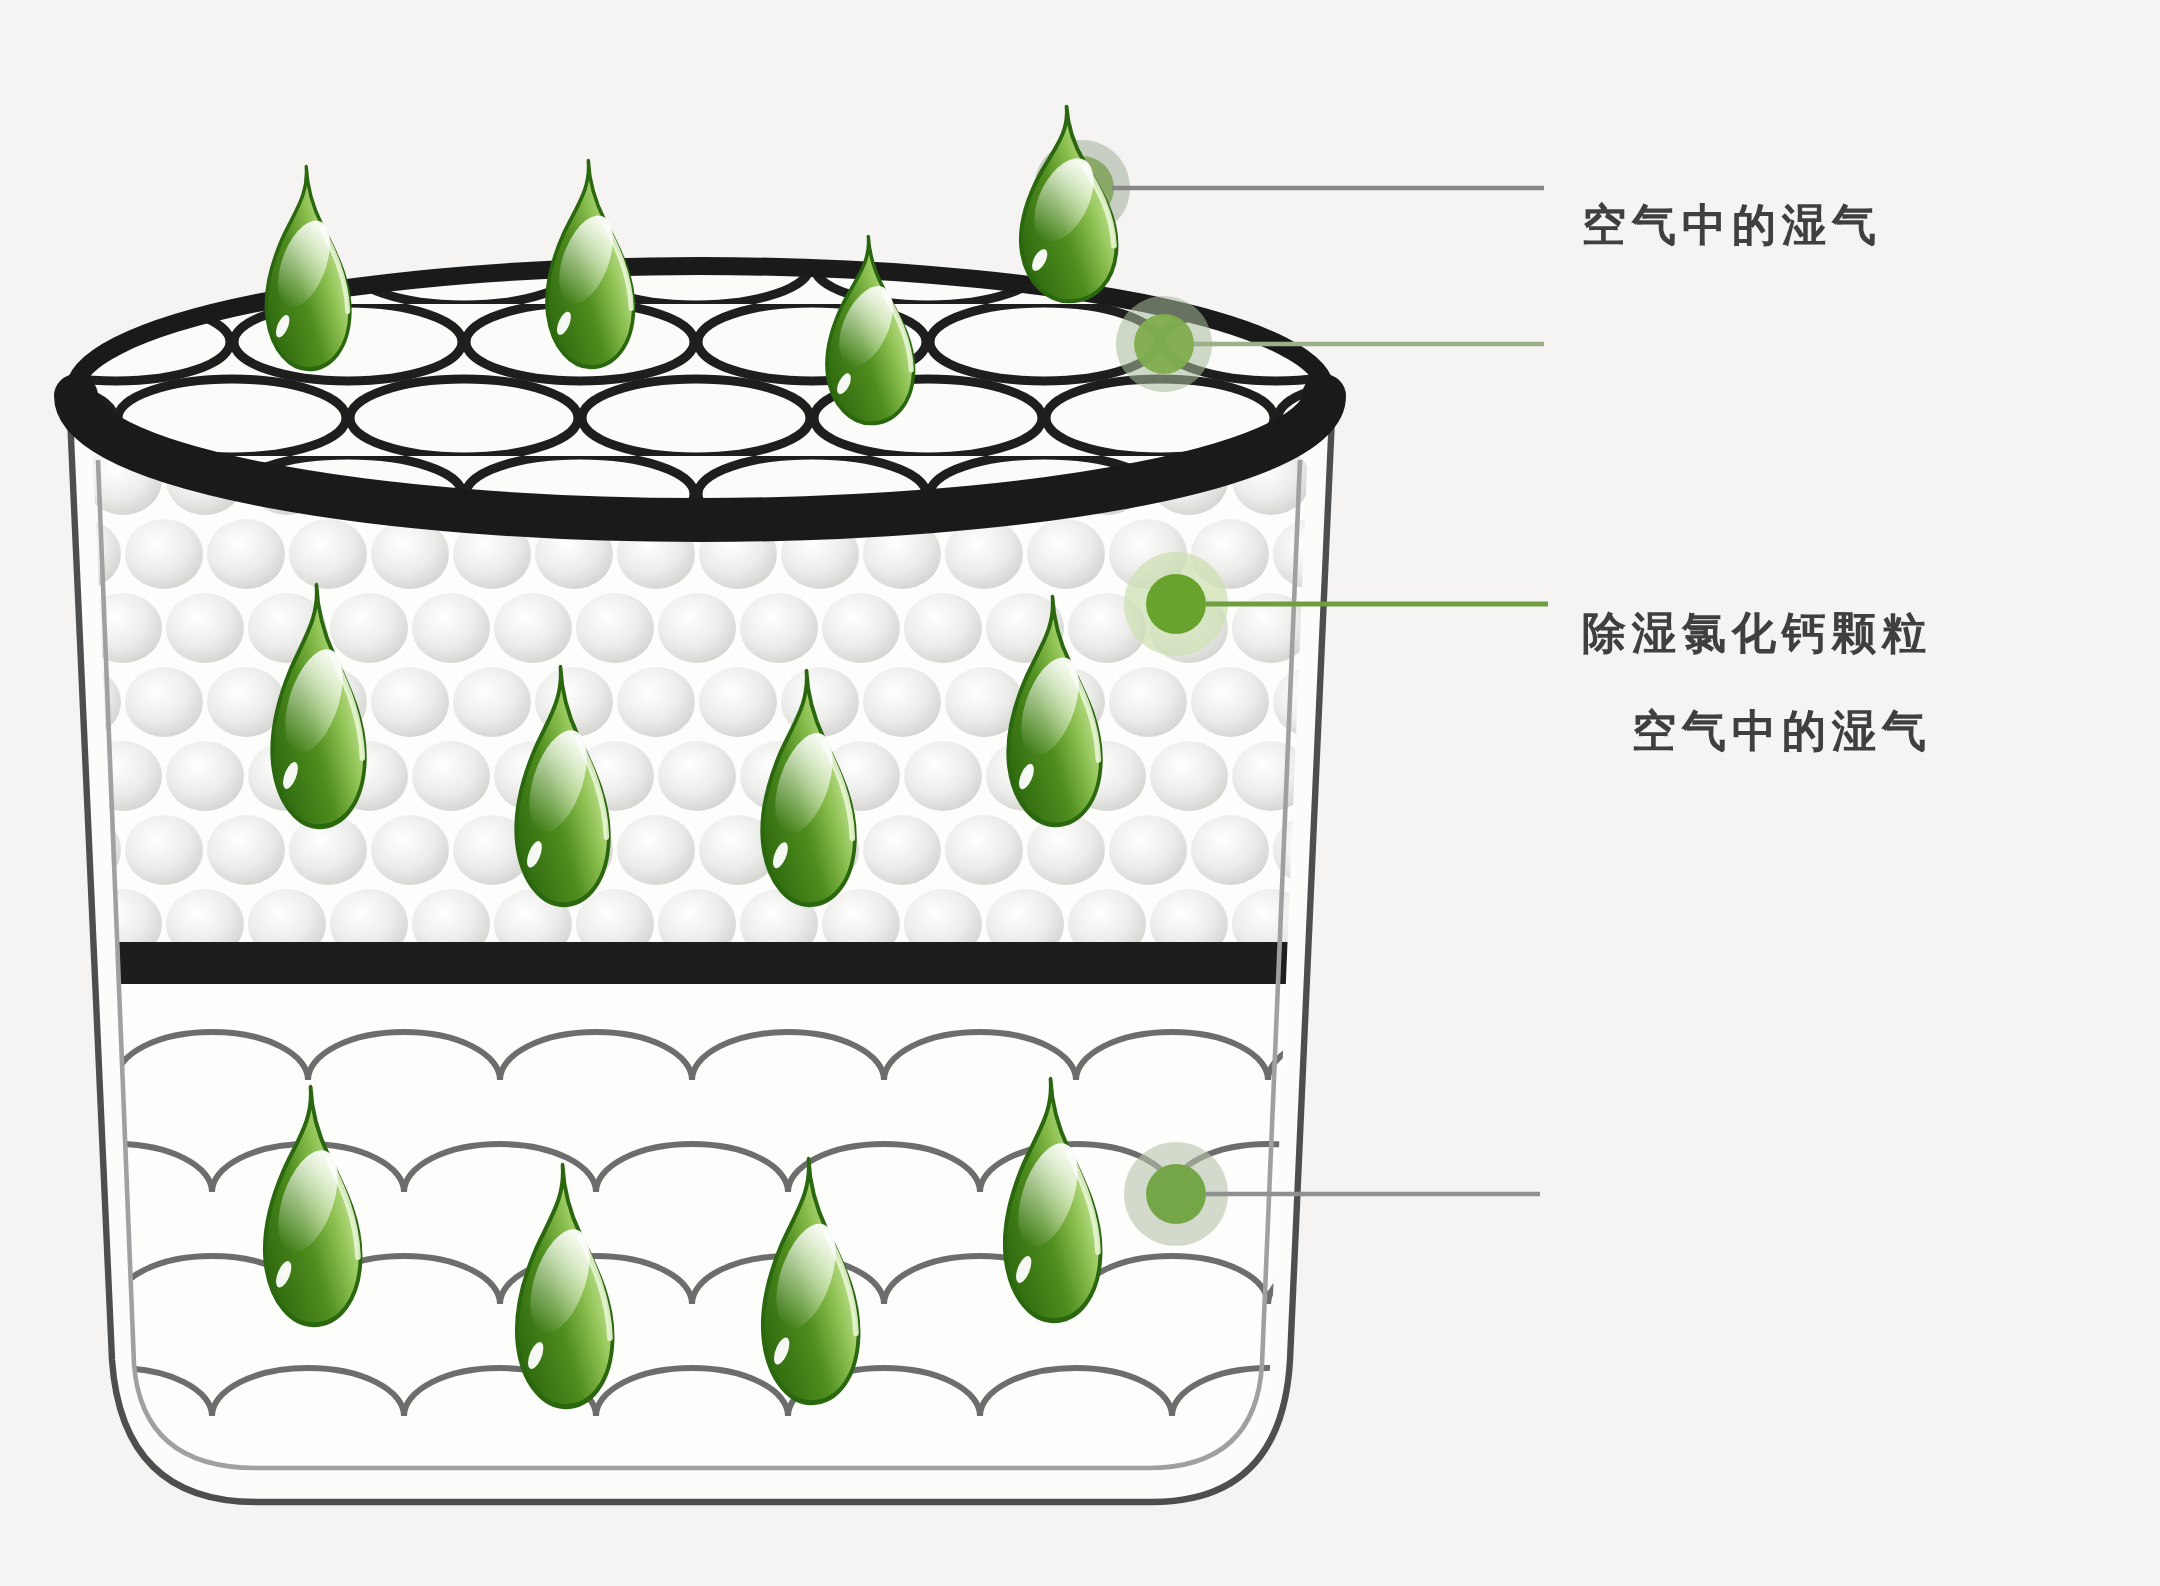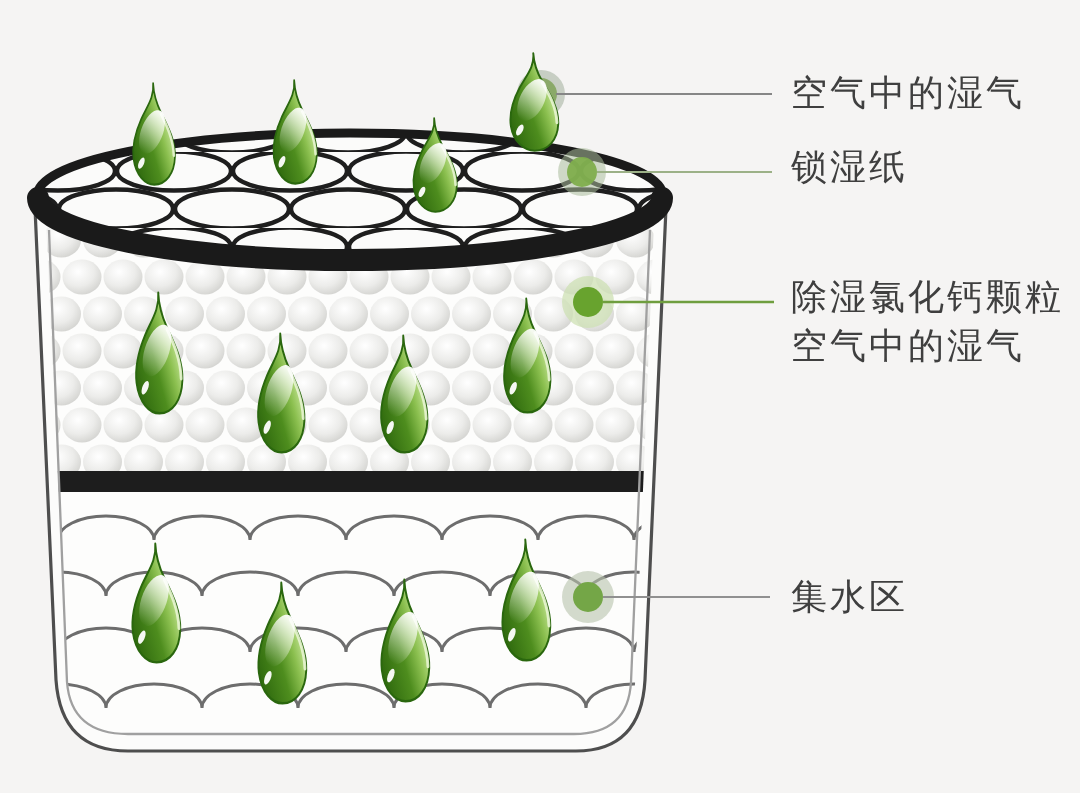--- a/index.html
+++ b/index.html
@@ -3,25 +3,26 @@
 <meta charset="utf-8">
 <style>
   html,body{margin:0;padding:0;}
   body{width:1080px;height:793px;overflow:hidden;background:#f5f4f3;}
   .stage{position:relative;width:1080px;height:793px;background:#f5f4f3;
          font-family:"Liberation Sans", sans-serif;}
   .stage svg{position:absolute;left:0;top:0;}
   .callout-label{
     position:absolute;
     color:#3f3f3f;
-    font-size:36px;
+    font-size:22px;
     letter-spacing:3px;
     white-space:nowrap;
     line-height:37px;
-    font-weight:400;
+    font-weight:700;
+    margin-top:20px;
   }
   .callout-label.two-line{line-height:49px;}
 </style>
 </head>
 <body>
 
 <div class="stage">
 
   <svg width="1080" height="793" viewBox="0 0 1080 793">
     <defs>
@@ -139,21 +140,19 @@
 
       <use href="#droplet" x="122" y="542" width="64" height="122"></use>
       <use href="#droplet" x="248" y="581" width="64" height="124"></use>
       <use href="#droplet" x="371" y="578" width="64" height="125"></use>
       <use href="#droplet" x="492" y="538" width="64" height="124"></use>
     </g>
   </svg>
 
   <div class="callout-label" style="left:791px;top:74px;">空气中的湿气</div>
 
-  <div class="callout-label" style="left:791px;top:148px;">锁湿纸</div>
 
-  <div class="callout-label two-line" style="left:791px;top:272px;">
+  <div class="callout-label two-line" style="left:791px;top:272px;text-align:right;">
     <div>除湿氯化钙颗粒</div>
     <div>空气中的湿气</div>
   </div>
 
-  <div class="callout-label" style="left:791px;top:578px;">集水区</div>
 </div>
 
 </body></html>

